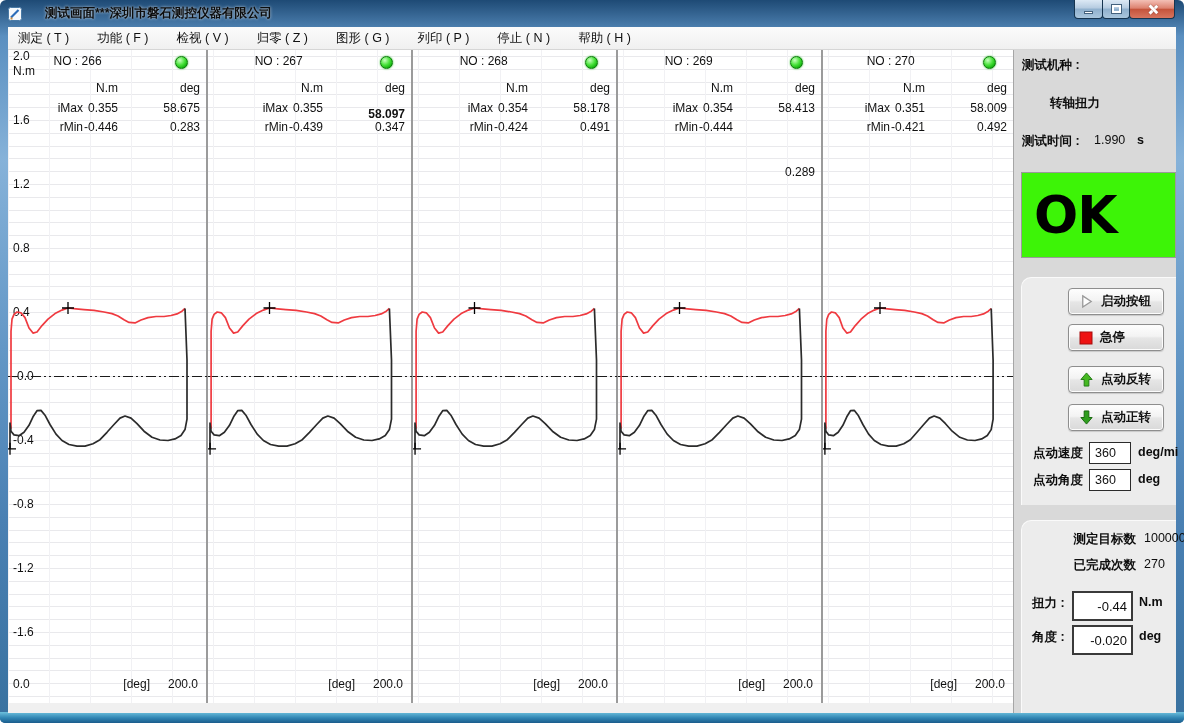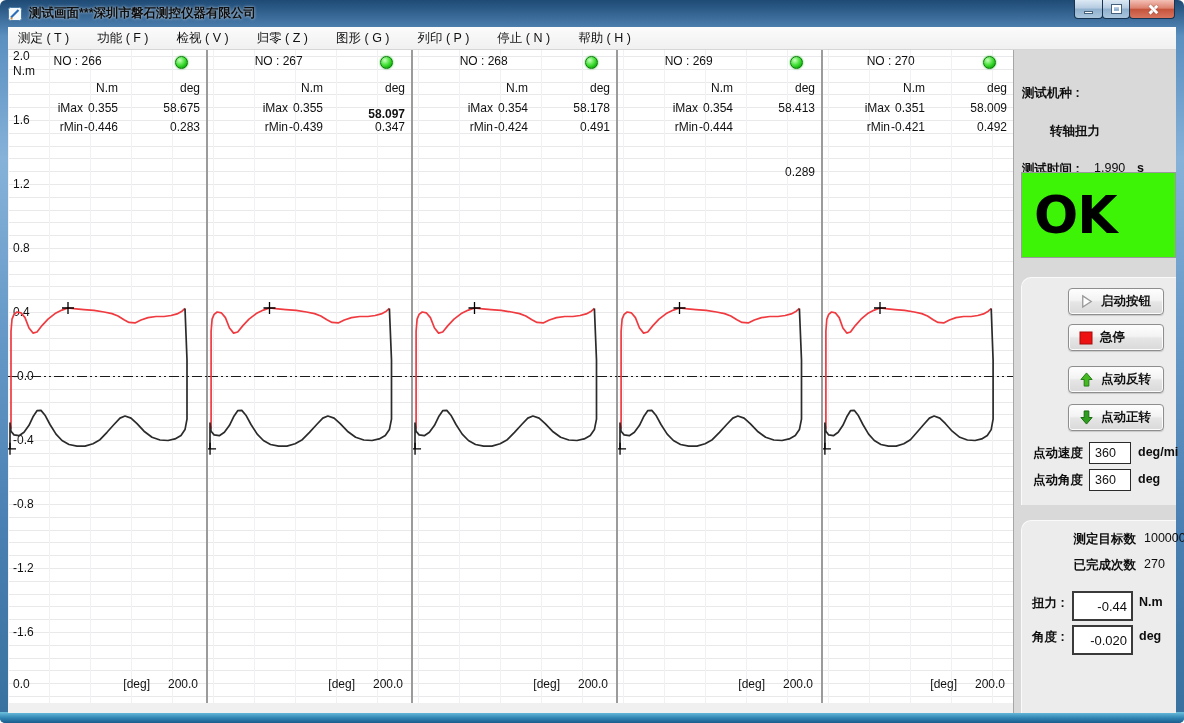--- a/index.html
+++ b/index.html
@@ -7,21 +7,21 @@
   #stage { position:relative; width:1184px; height:723px; overflow:hidden; }
 
   
   .window { position:absolute; inset:0;
     background: linear-gradient(180deg,#1e4a75 0%, #5a8fc0 5%, #86b2d9 22%, #6397c6 48%, #4a80b3 72%, #38719f 100%);
     border-radius:6px 6px 5px 5px; }
   .window::after { content:""; position:absolute; left:0; right:0; bottom:0; height:11px;
     background: linear-gradient(180deg,#6dc0dd 0%, #2f84b2 55%, #1b5c8c 100%);
     border-radius:0 0 5px 5px; }
 
-  .titlebar { position:absolute; top:0; left:0; right:0; height:27px; display:flex; align-items:center; }
+  .titlebar { position:absolute; top:0; left:0; right:0; height:27px; display:flex; align-items:center;gap:16px; }
   .title-icon { margin-left:7px; width:16px; height:16px; }
   .title-text { margin-left:6px; font-size:12.5px; color:#0d0d0d; font-weight:700;
     text-shadow:0 0 3px rgba(255,255,255,.8); }
   .win-controls { position:absolute; top:0; right:9px; display:flex; }
   .win-btn { height:19px; border:1px solid #16344f; border-top:none; border-radius:0 0 4px 4px;
     background: linear-gradient(#dce9f5,#b5cbe0 45%,#8fb0cd 50%,#aac6dd);
     display:flex; align-items:center; justify-content:center; margin-left:-1px; }
   .win-btn.min { width:29px; } .win-btn.max { width:28px; }
   .win-btn.close { width:46px; background: linear-gradient(#f3c0b6,#dd8270 45%,#c5543c 52%,#d8755f); }
   .glyph-min { width:9px; height:3px; background:#fff; border:1px solid #44627e; margin-top:6px; }
@@ -54,21 +54,21 @@
     border:1px solid #0a7a08; box-shadow:0 0 2px #2fbf2a; }
   .ra { text-align:right; }
   .axis-lbl { top:627px; font-size:12px; color:#111; }
   .ylabels span { position:absolute; left:5px; width:34px; font-size:12px; color:#111; white-space:nowrap; }
   .panel svg { position:absolute; top:0; left:0; }
 
   
   #sidebar { position:absolute; top:0; left:1005px; width:163px; height:663px;
     background:#d9d9d9; border-left:1px solid #a6a6a6; font-size:12.5px; color:#0d0d0d; }
   #sidebar .lbl { font-weight:700; }
-  .sb-abs { position:absolute; white-space:nowrap;margin-top:28px; }
+  .sb-abs { position:absolute; white-space:nowrap; }
   #ok-box { position:absolute; left:7px; right:0; top:122px; height:86px;
     border:1px solid #9a9a9a; display:flex; align-items:center;
     font-size:52px; font-weight:800; color:#000; padding-left:12px; letter-spacing:-1px;
     font-family:"DejaVu Sans","Liberation Sans",sans-serif; }
   .section { position:absolute; left:7px; right:0; background:#ececec;
     border-top:1px solid #fafafa; border-left:1px solid #fafafa; border-top-left-radius:10px; }
   #sec-controls { top:227px; height:228px; }
   #sec-stats { top:470px; bottom:0; }
   .ctl-btn { position:absolute; left:46px; width:96px; height:27px; border:1px solid #8e8e8e; border-radius:4px;
     background: linear-gradient(#fefefe,#f3f3f3 45%,#e6e6e6 52%,#d9d9d9);

